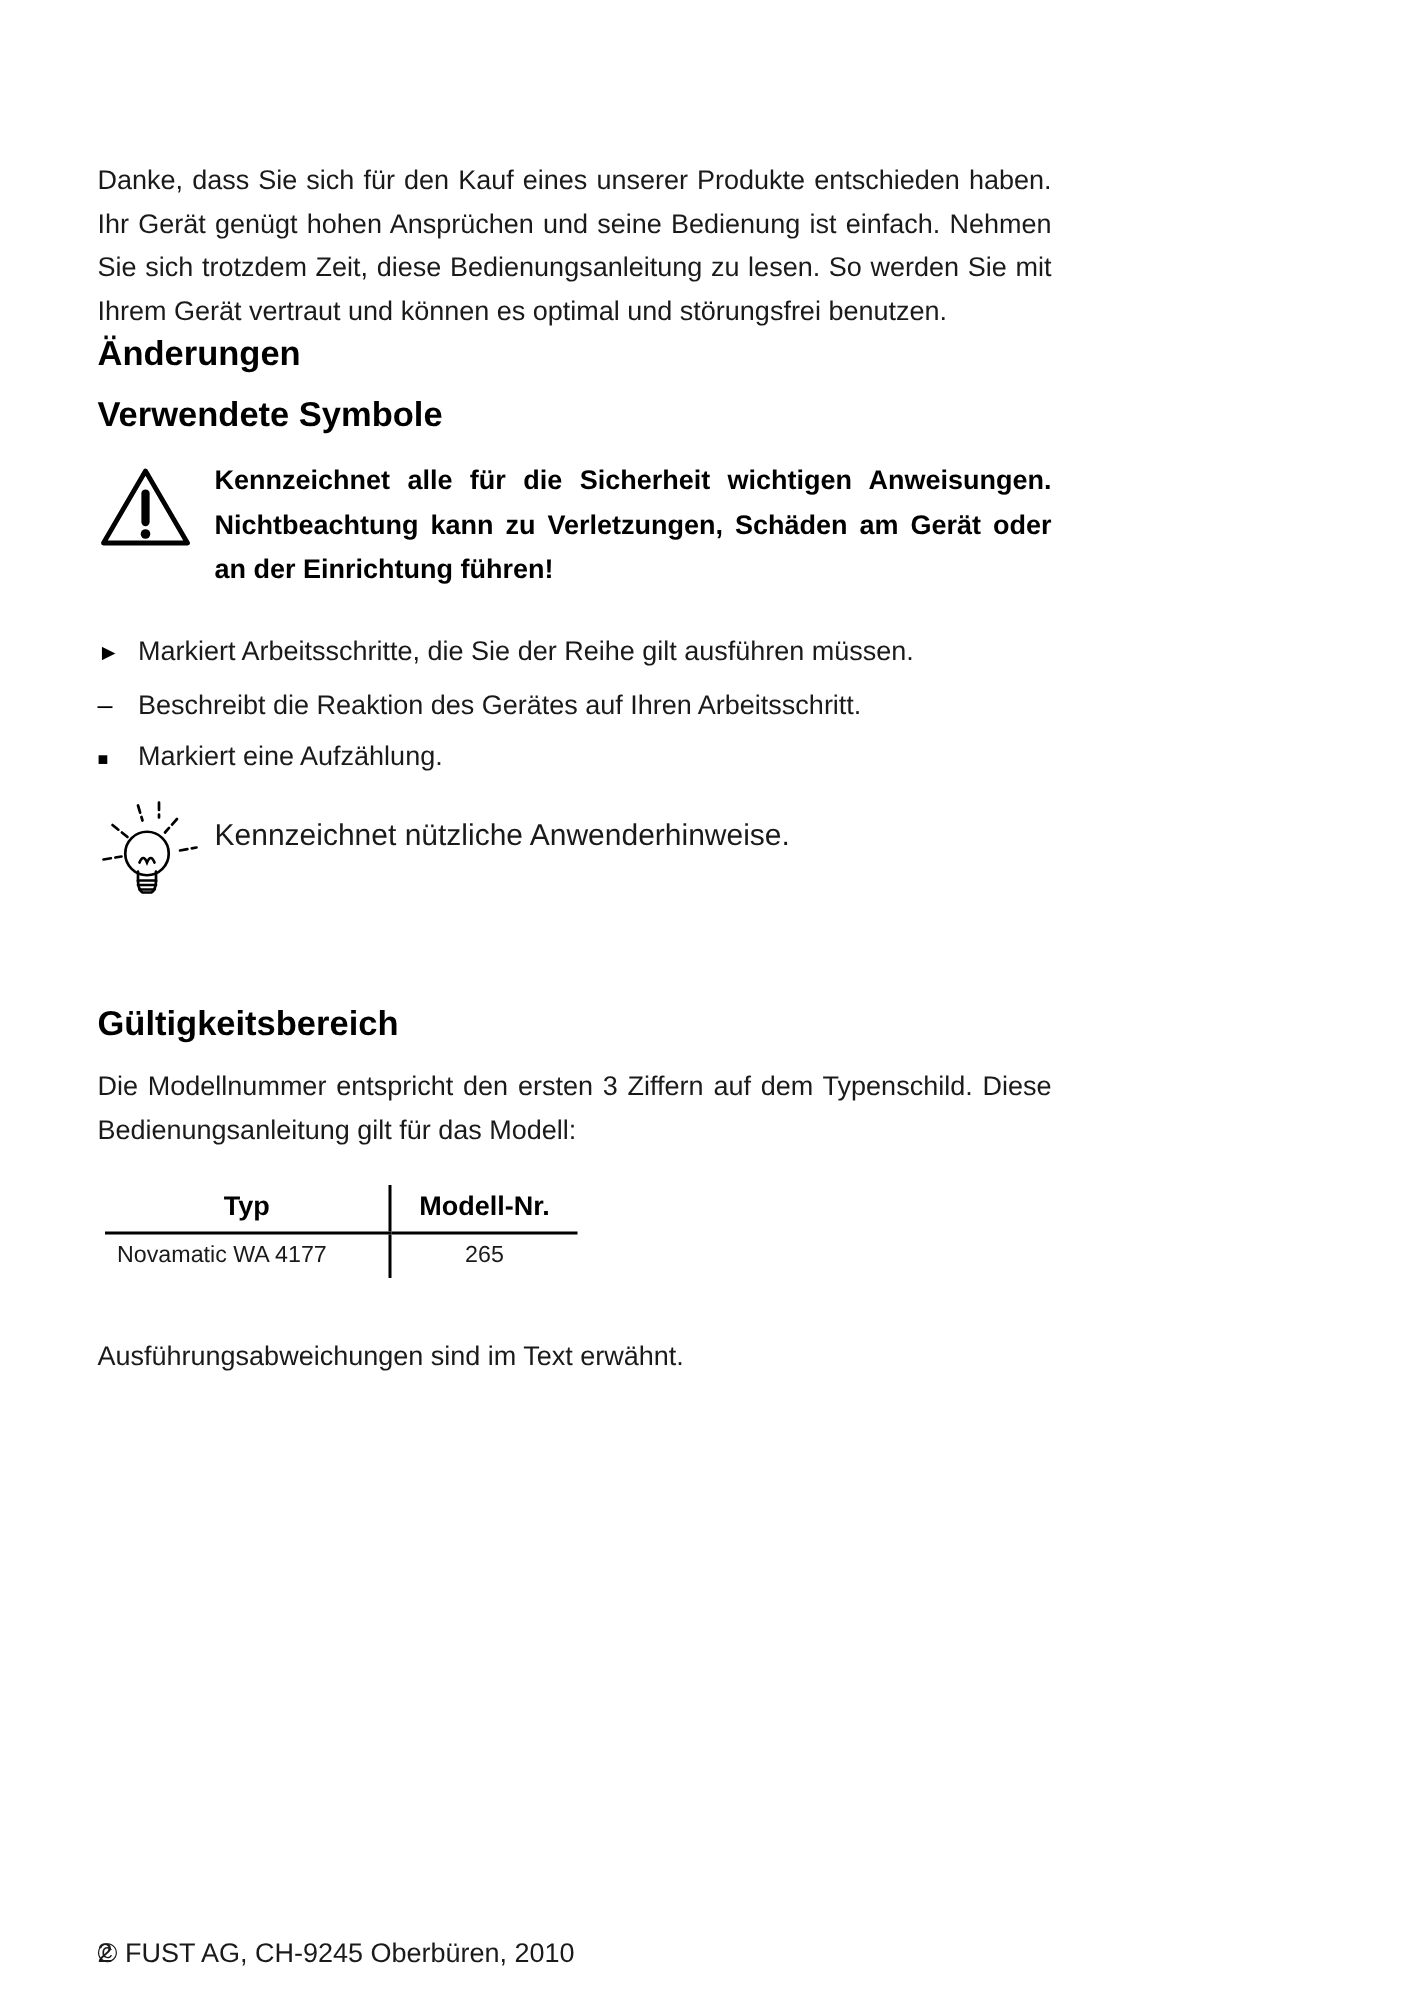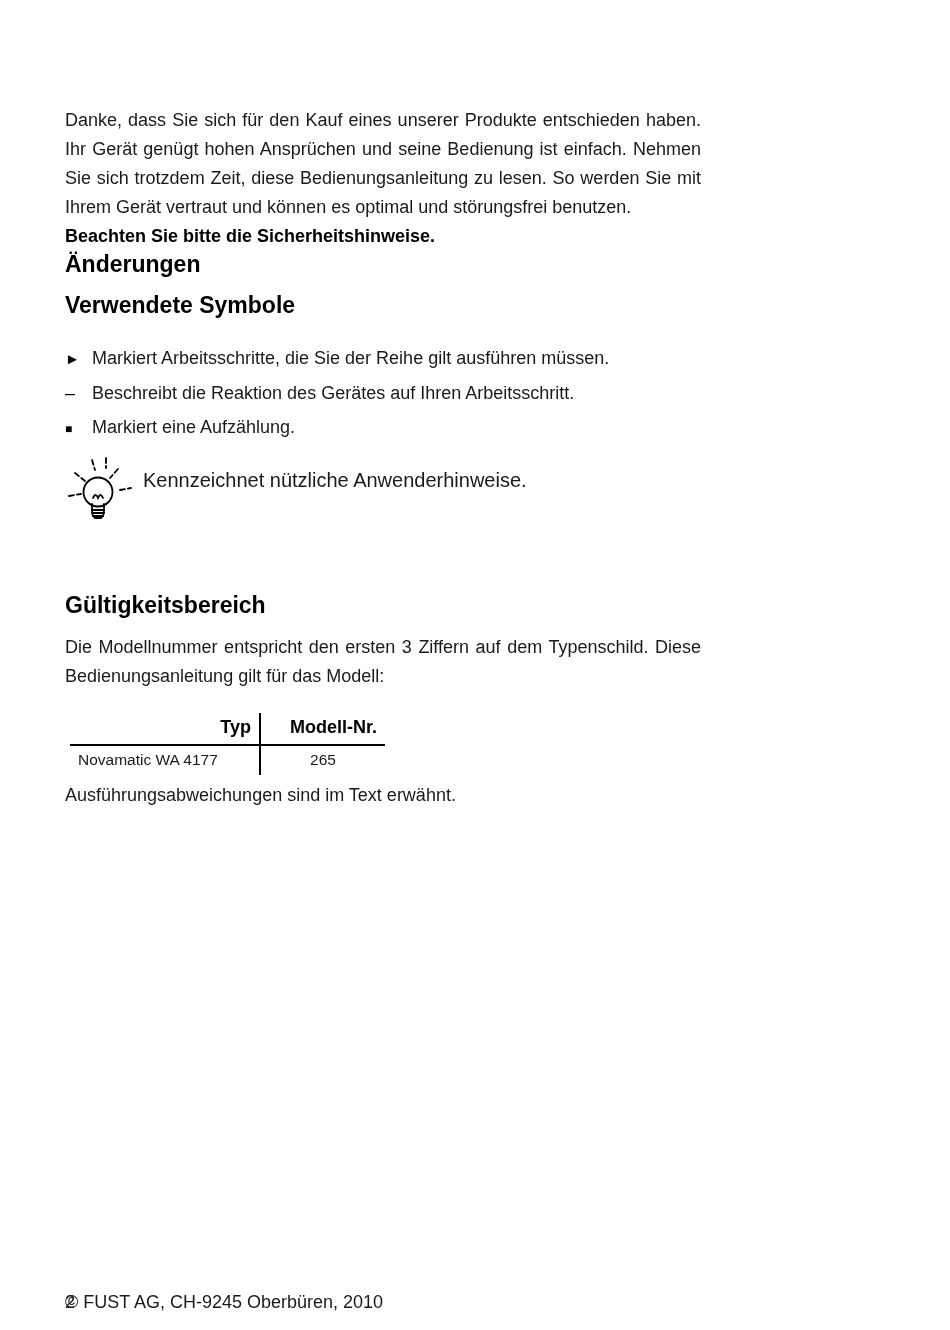--- a/index.html
+++ b/index.html
@@ -82,38 +82,38 @@
   }
   .validity-title { margin-top: 58px; }
   .model-table {
     border-collapse: collapse;
     margin-top: 22px;
     margin-left: 5px;
   }
   .model-table th {
     font-size: 18px;
     font-weight: bold;
-    text-align: right;
+    text-align: center;
     padding: 4px 8px 6px 8px;
     border-bottom: 2px solid #000;
     color: #000;
   }
   .model-table th.col-typ { width: 190px; }
   .model-table th.col-nr { width: 125px; border-left: 2px solid #000; }
   .model-table td {
     font-size: 15.5px;
     padding: 5px 8px 6px 8px;
     color: #1a1a1a;
   }
   .model-table td.col-nr {
     border-left: 2px solid #000;
     text-align: center;
     margin-left: 44px;
   }
-  .after-table { margin-top: 6px; text-align: left; }
+  .after-table { margin-top: 38px; text-align: left; }
   .footer-copyright {
     position: absolute;
     left: 65px;
     top: 1292px;
     font-size: 18px;
     color: #1a1a1a;
   }
   .page-number {
     position: absolute;
     left: 65px;
@@ -122,26 +122,35 @@
     color: #1a1a1a;
   }
   svg { display: block; }
 </style>
 </head>
 <body>
 
 <div class="page">
 
   <p class="body-text intro">Danke, dass Sie sich für den Kauf eines unserer Produkte entschieden haben. Ihr Gerät genügt hohen Ansprüchen und seine Bedienung ist einfach. Nehmen Sie sich trotzdem Zeit, diese Bedienungsanleitung zu lesen. So werden Sie mit Ihrem Gerät vertraut und können es optimal und störungsfrei benutzen.</p>
-  <p class="bold-note">Beachten Sie bitte die Sicherheitshinweise.</p>
 
   <h2 class="section-title">Änderungen</h2>
 
   <h2 class="section-title">Verwendete Symbole</h2>
 
+  <div class="warning-row">
+    <div class="warning-icon-wrap">
+      <svg width="64" height="58" viewBox="0 0 64 58">
+        <path d="M32 4 L60 52 L4 52 Z" fill="none" stroke="#000" stroke-width="3.2" stroke-linejoin="round"></path>
+        <path d="M32 19 L32 38" stroke="#000" stroke-width="5.5" stroke-linecap="round"></path>
+        <circle cx="32" cy="46" r="3.2" fill="#000"></circle>
+      </svg>
+    </div>
+    <p class="warning-text">Kennzeichnet alle für die Sicherheit wichtigen Anweisungen. Nichtbeachtung kann zu Verletzungen, Schäden am Gerät oder an der Einrichtung führen!</p>
+  </div>
 
   <ul class="symbol-list">
     <li>
       <span class="marker m-arrow">►</span>
       <span>Markiert Arbeitsschritte, die Sie der Reihe gilt ausführen müssen.</span>
     </li>
     <li>
       <span class="marker m-dash">–</span>
       <span>Beschreibt die Reaktion des Gerätes auf Ihren Arbeitsschritt.</span>
     </li>

